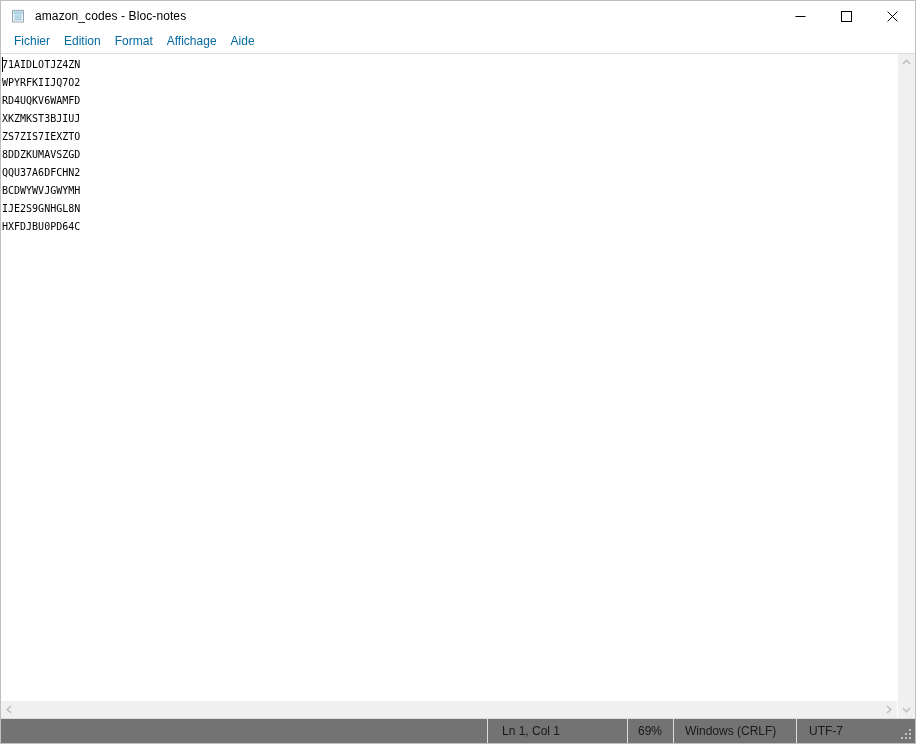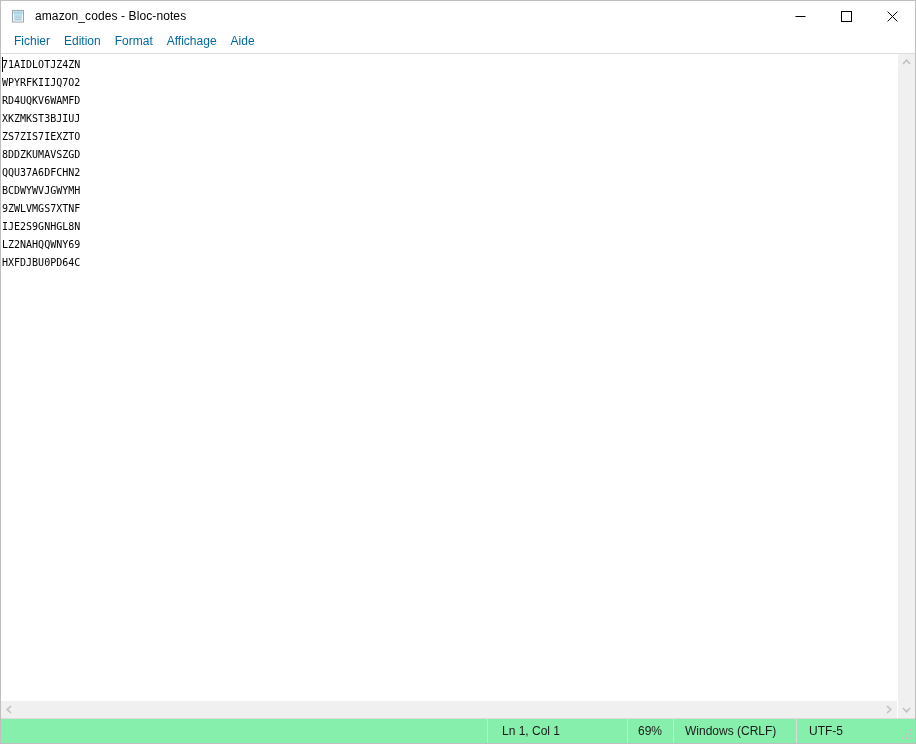--- a/index.html
+++ b/index.html
@@ -154,21 +154,21 @@
     align-items: center;
     justify-content: center;
     flex: 0 0 auto;
   }
   .sb-track { flex: 1; }
 
   
   .statusbar {
     height: 24px;
     min-height: 24px;
-    background: #86efac;
+    background: #737373;
     border-top: 1px solid #dcdcdc;
     display: flex;
     align-items: stretch;
     justify-content: flex-end;
     position: relative;
   }
   .status-cell {
     display: flex;
     align-items: center;
     font-size: 12px;
@@ -246,23 +246,21 @@
       <div class="textarea">
         <div class="caret"></div>
         <div class="code-line">71AIDLOTJZ4ZN</div>
         <div class="code-line">WPYRFKIIJQ7O2</div>
         <div class="code-line">RD4UQKV6WAMFD</div>
         <div class="code-line">XKZMKST3BJIUJ</div>
         <div class="code-line">ZS7ZIS7IEXZTO</div>
         <div class="code-line">8DDZKUMAVSZGD</div>
         <div class="code-line">QQU37A6DFCHN2</div>
         <div class="code-line">BCDWYWVJGWYMH</div>
-        <div class="code-line">9ZWLVMGS7XTNF</div>
         <div class="code-line">IJE2S9GNHGL8N</div>
-        <div class="code-line">LZ2NAHQQWNY69</div>
         <div class="code-line">HXFDJBU0PD64C</div>
       </div>
 
       <div class="hscroll">
         <div class="sb-btn">
           <svg width="9" height="9" viewBox="0 0 9 9">
             <polyline points="6,1 2.2,4.5 6,8" fill="none" stroke="#c0c0c0" stroke-width="1.6"></polyline>
           </svg>
         </div>
         <div class="sb-track"></div>
@@ -286,21 +284,21 @@
           <polyline points="1,3 4.5,6.8 8,3" fill="none" stroke="#c0c0c0" stroke-width="1.6"></polyline>
         </svg>
       </div>
     </div>
   </div>
 
   <div class="statusbar">
     <div class="status-cell cell-pos">Ln 1, Col 1</div>
     <div class="status-cell cell-zoom">69%</div>
     <div class="status-cell cell-eol">Windows (CRLF)</div>
-    <div class="status-cell cell-enc">UTF-5</div>
+    <div class="status-cell cell-enc">UTF-7</div>
     <div class="grip">
       <svg width="14" height="14" viewBox="0 0 14 14">
         <g fill="#c4c4c4">
           <rect x="10" y="2" width="2" height="2"></rect>
           <rect x="6" y="6" width="2" height="2"></rect>
           <rect x="10" y="6" width="2" height="2"></rect>
           <rect x="2" y="10" width="2" height="2"></rect>
           <rect x="6" y="10" width="2" height="2"></rect>
           <rect x="10" y="10" width="2" height="2"></rect>
         </g>

